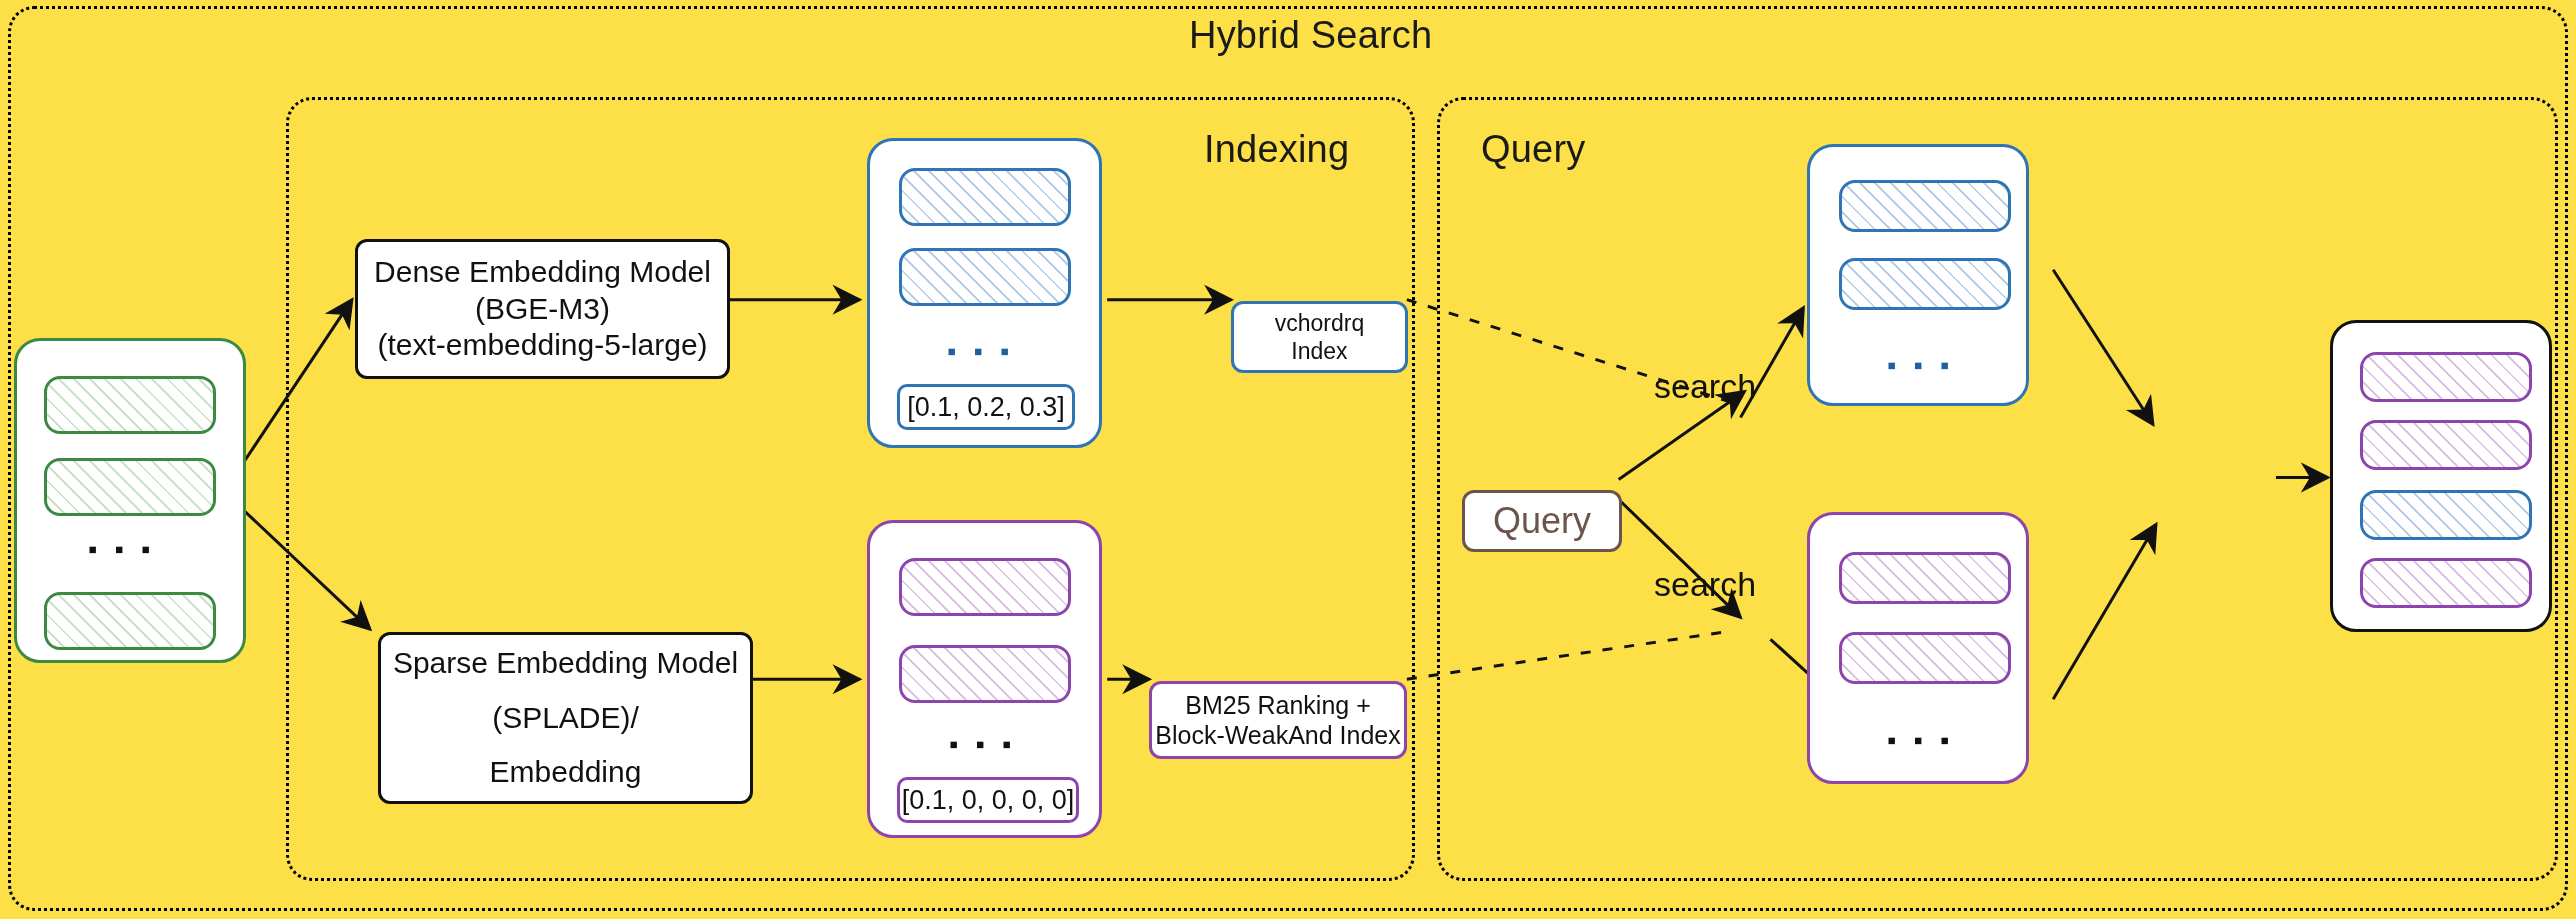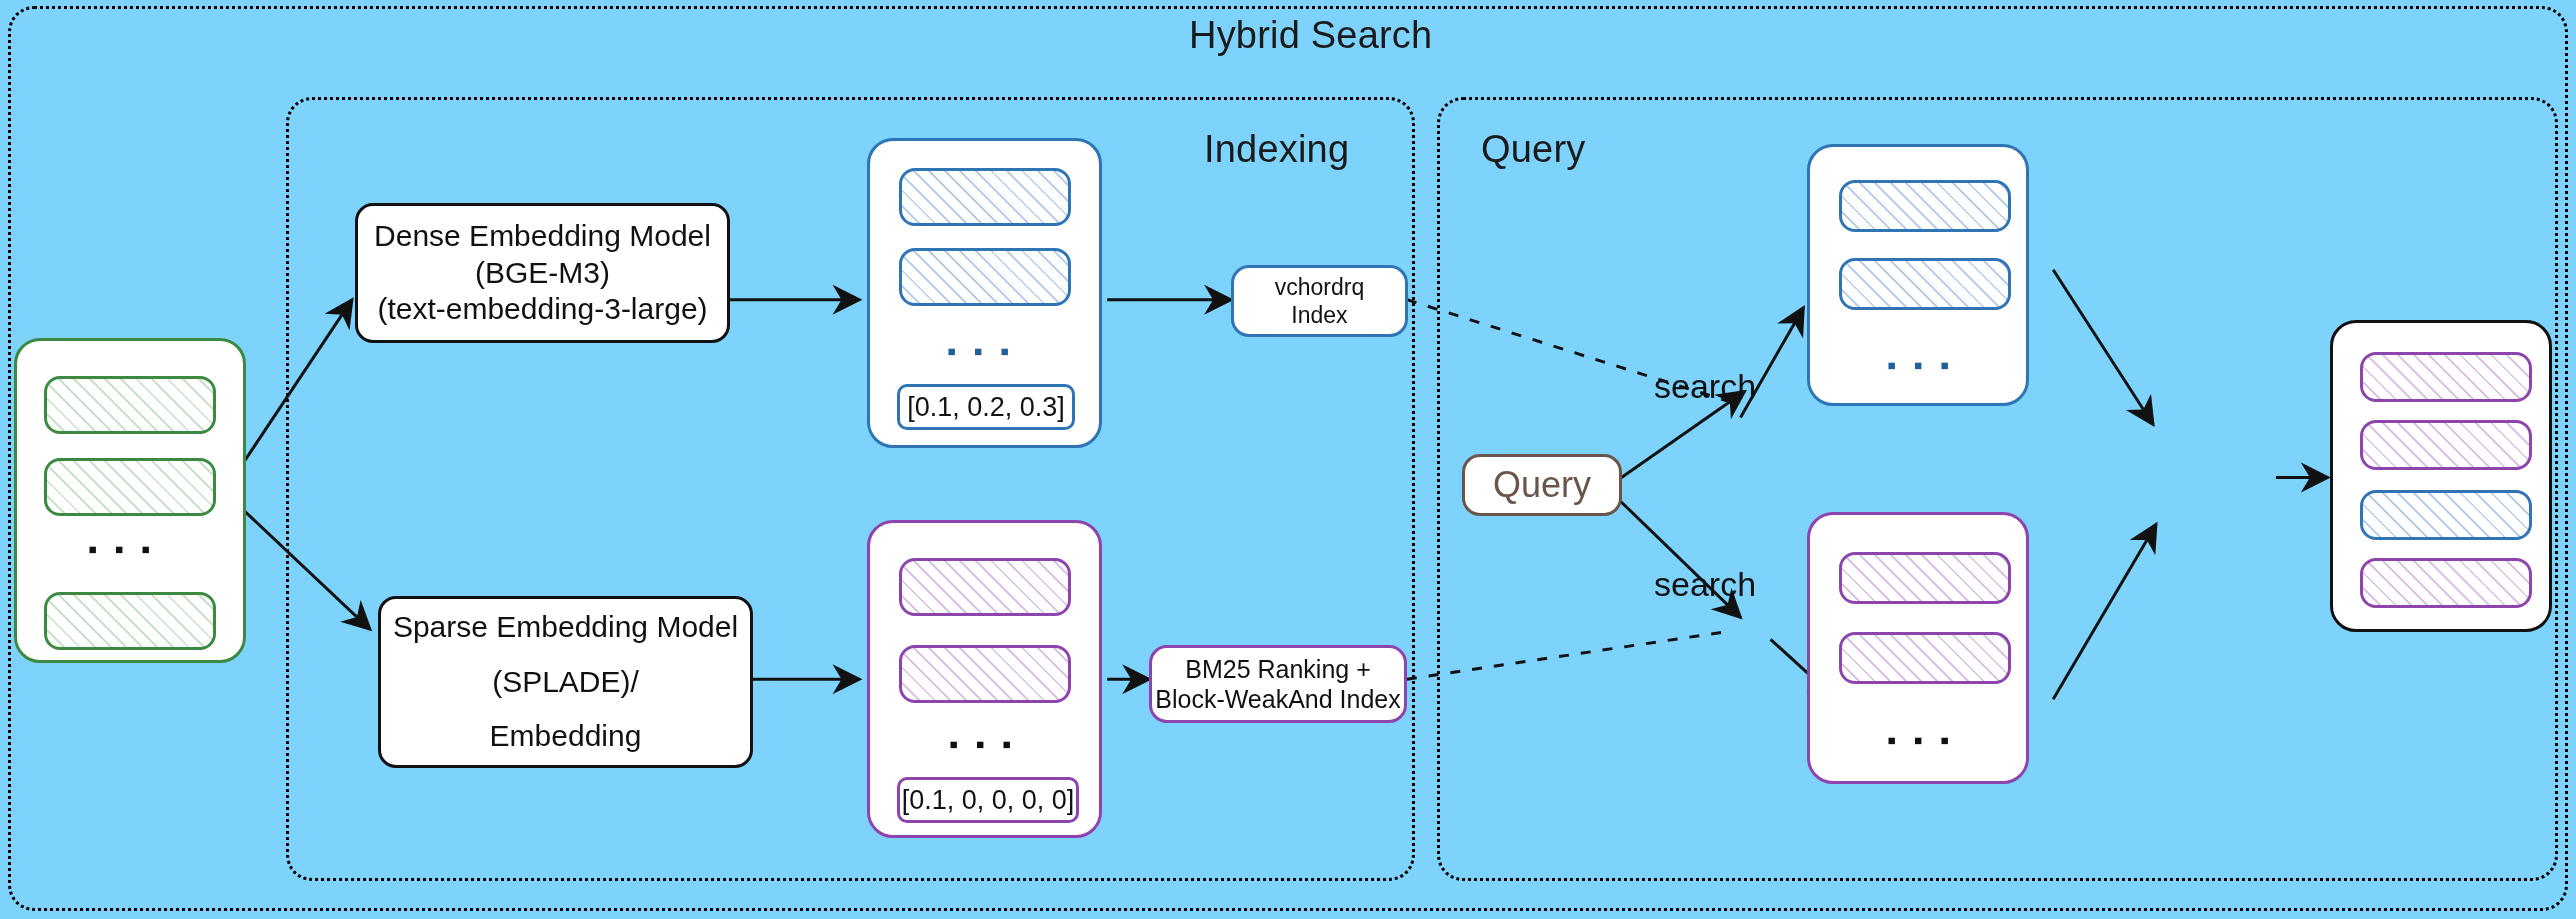--- a/index.html
+++ b/index.html
@@ -1,17 +1,17 @@
 <!DOCTYPE html>
 <html><head>
 <meta charset="utf-8">
 <style>
   html,body{margin:0;padding:0;background:#ffffff;}
   body{font-family:"Liberation Sans","DejaVu Sans",sans-serif;}
-  #stage{position:relative;width:2576px;height:919px;background:#7dd3fc;overflow:hidden;}
+  #stage{position:relative;width:2576px;height:919px;background:#fde047;overflow:hidden;}
 
   
   .dotted{
     position:absolute;
     border:3px dotted #000;
     border-radius:26px;
     box-sizing:border-box;
     background:transparent;
   }
   .grp-title{
@@ -20,27 +20,28 @@
     color:#1a1a1a;
     white-space:nowrap;
     letter-spacing:0.2px;
   }
 
   
   .node{
     position:absolute;
     box-sizing:border-box;
     border:3px solid #000;
-    border-radius:18px;
+    border-radius:12px;
     background:#fff;
     display:flex;
     align-items:center;
     justify-content:center;
     line-height:1.22;
     color:#111;
+    margin-top:36px;
   }
   .node .ln{display:block;}
 
   
   .stack{
     position:absolute;
     box-sizing:border-box;
     border:3px solid #000;
     border-radius:26px;
     background:#fff;
@@ -167,21 +168,21 @@
 
   <div class="stack b-green" style="left:14px;top:338px;width:232px;height:325px;"></div>
   <div class="chip hatch-green" style="left:44px;top:376px;width:172px;height:58px;"></div>
   <div class="chip hatch-green" style="left:44px;top:458px;width:172px;height:58px;"></div>
   <div class="ellipsis t-black" style="left:88px;top:536px;font-size:26px;">▪ ▪ ▪</div>
   <div class="chip hatch-green" style="left:44px;top:592px;width:172px;height:58px;"></div>
 
   <div class="node b-black" style="left:355px;top:203px;width:375px;height:140px;font-size:30px;flex-direction:column;">
     <span class="ln">Dense Embedding Model</span>
     <span class="ln">(BGE-M3)</span>
-    <span class="ln">(text-embedding-3-large)</span>
+    <span class="ln">(text-embedding-5-large)</span>
   </div>
 
   <div class="node b-black" style="left:378px;top:596px;width:375px;height:172px;font-size:30px;flex-direction:column;gap:18px;">
     <span class="ln">Sparse Embedding Model</span>
     <span class="ln">(SPLADE)/</span>
     <span class="ln">Embedding</span>
   </div>
 
   <div class="stack b-blue" style="left:867px;top:138px;width:235px;height:310px;"></div>
   <div class="chip hatch-blue" style="left:899px;top:168px;width:172px;height:58px;"></div>

